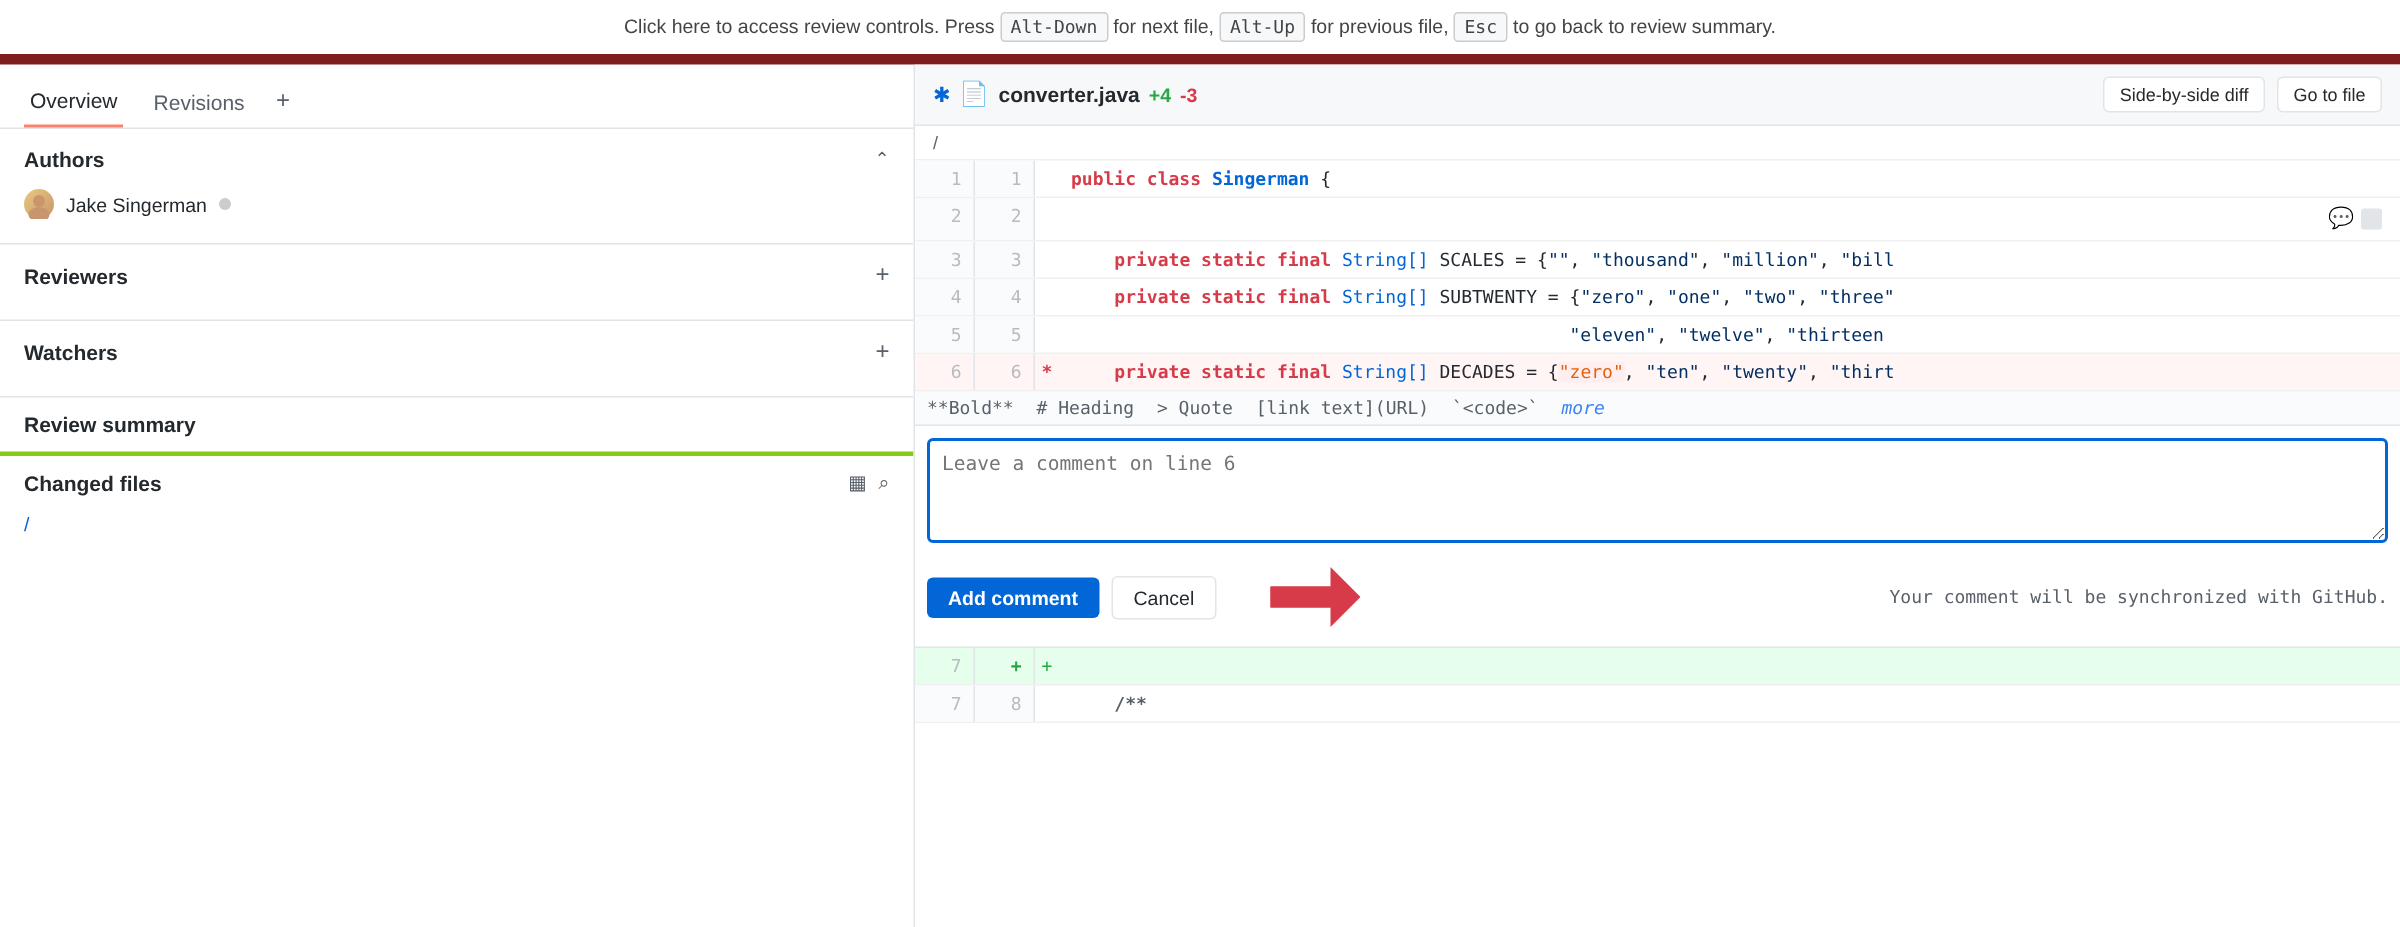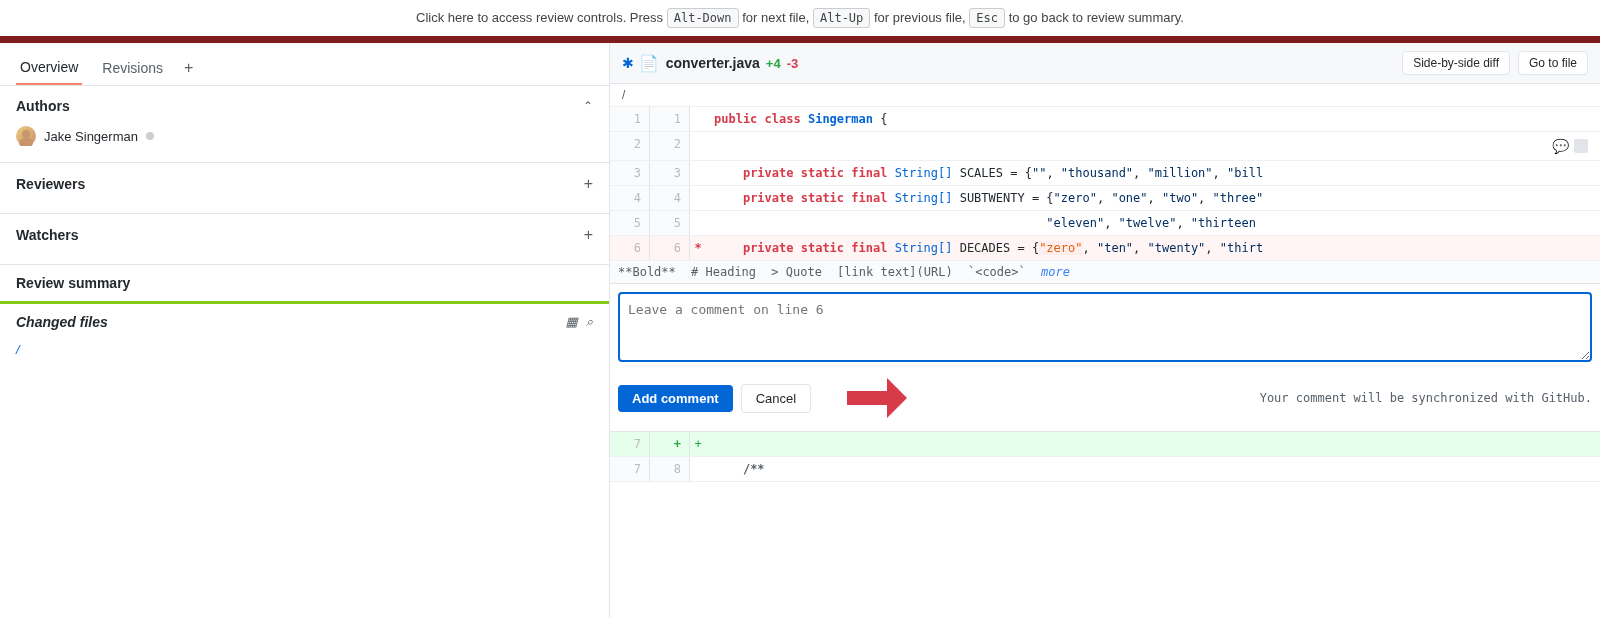--- a/index.html
+++ b/index.html
@@ -343,21 +343,20 @@
     .labels-section {
       padding: 10px 16px;
       border-bottom: 1px solid #e1e4e8;
     }
     .review-section {
       padding: 10px 16px;
       border-bottom: 3px solid #84cc16;
     }
     .changed-files-section {
       padding: 10px 16px;
-      font-style: italic;
     }
 
     .plus-btn {
       cursor: pointer;
       color: #586069;
       font-size: 16px;
       font-weight: 300;
     }
   </style>
 </head>

